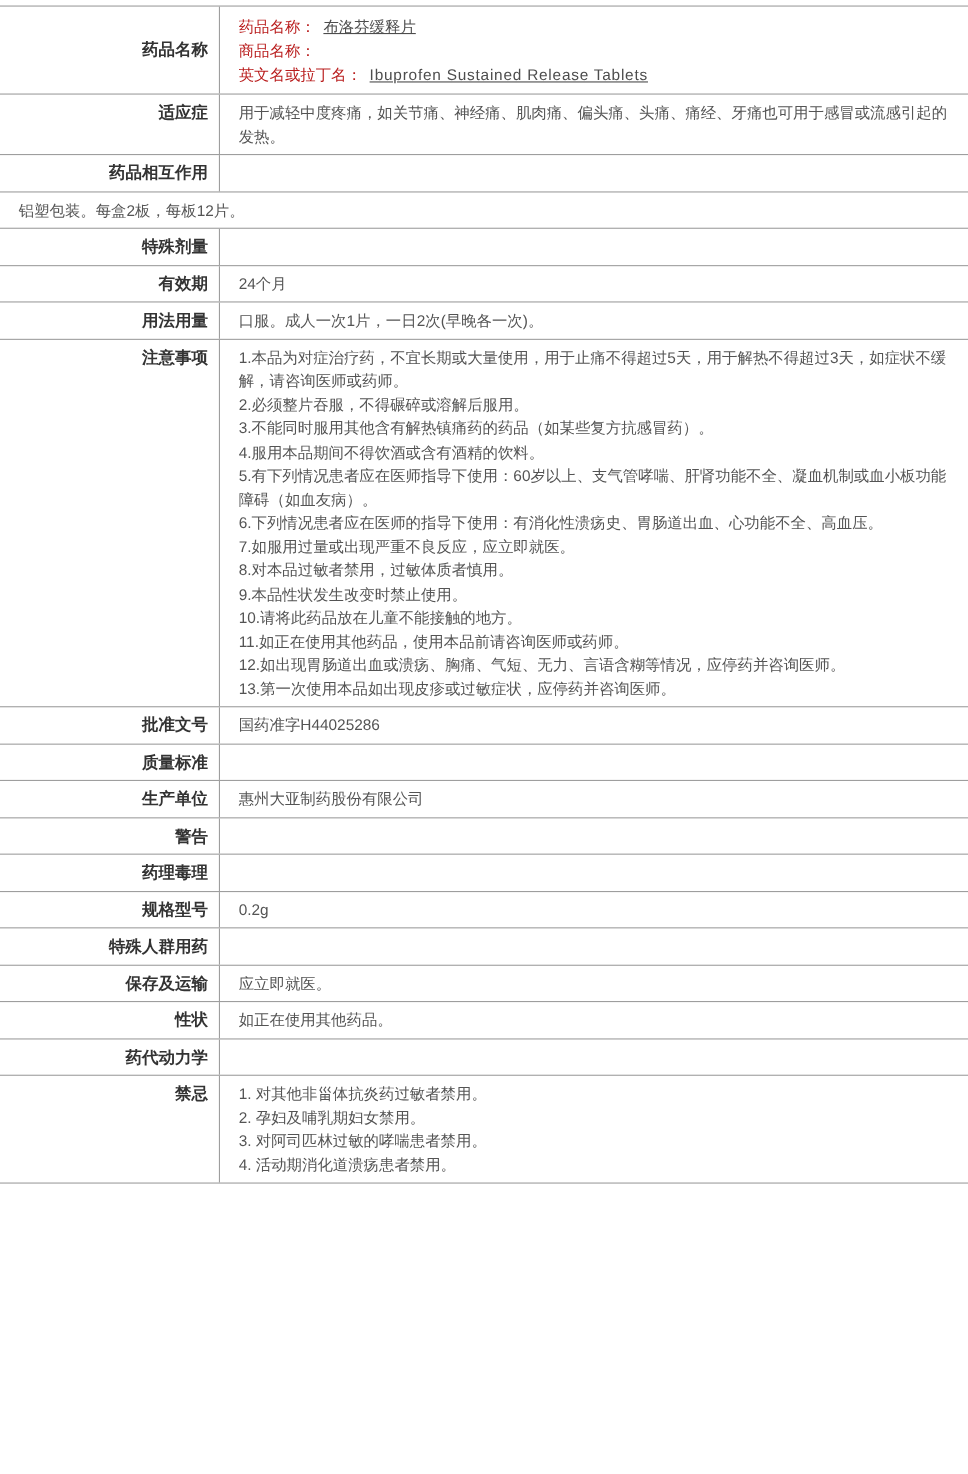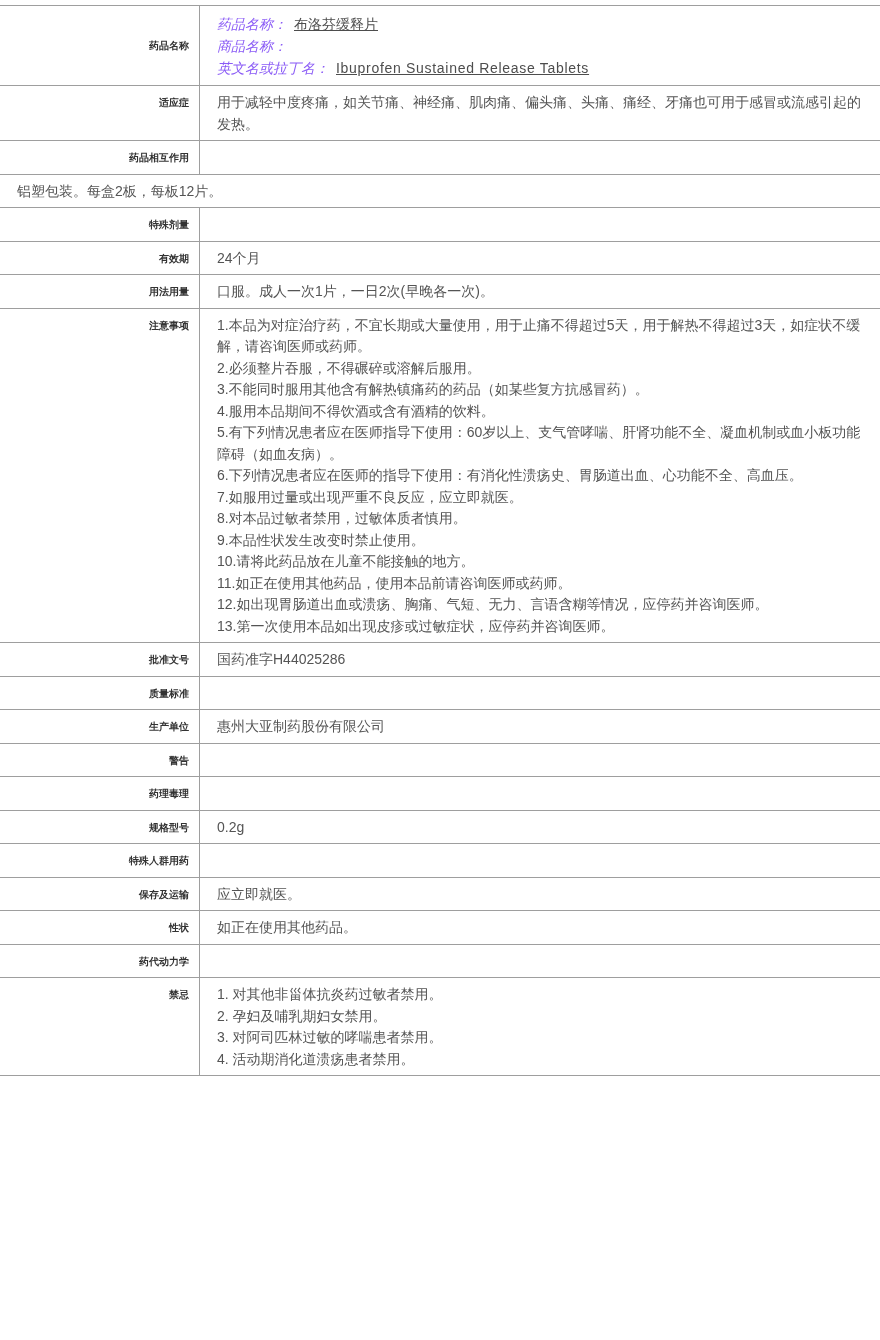--- a/index.html
+++ b/index.html
@@ -21,21 +21,21 @@
     display: flex;
     border-bottom: 1px solid #9e9e9e;
   }
   .label-cell {
     width: 200px;
     min-width: 200px;
     box-sizing: border-box;
     border-right: 1px solid #9e9e9e;
     text-align: right;
     padding: 6px 10px 5px 0;
-    font-size: 10px;
+    font-size: 15px;
     font-weight: bold;
     color: #333333;
     line-height: 21.5px;
   }
   .content-cell {
     flex: 1;
     box-sizing: border-box;
     padding: 6px 12px 5px 17px;
     font-size: 14px;
     color: #545454;
@@ -49,22 +49,21 @@
   }
   .name-row .content-cell {
     white-space: normal;
     padding-top: 7px;
     padding-bottom: 6px;
   }
   .field-line {
     line-height: 22px;
   }
   .field-label {
-    color: #8b5cf6;
-    font-style: italic;
+    color: #b91c1c;
   }
   .field-value {
     color: #4d4d4d;
     margin-left: 7px;
     text-decoration: underline;
   }
   .field-value.en {
     letter-spacing: 0.7px;
   }
 </style>

